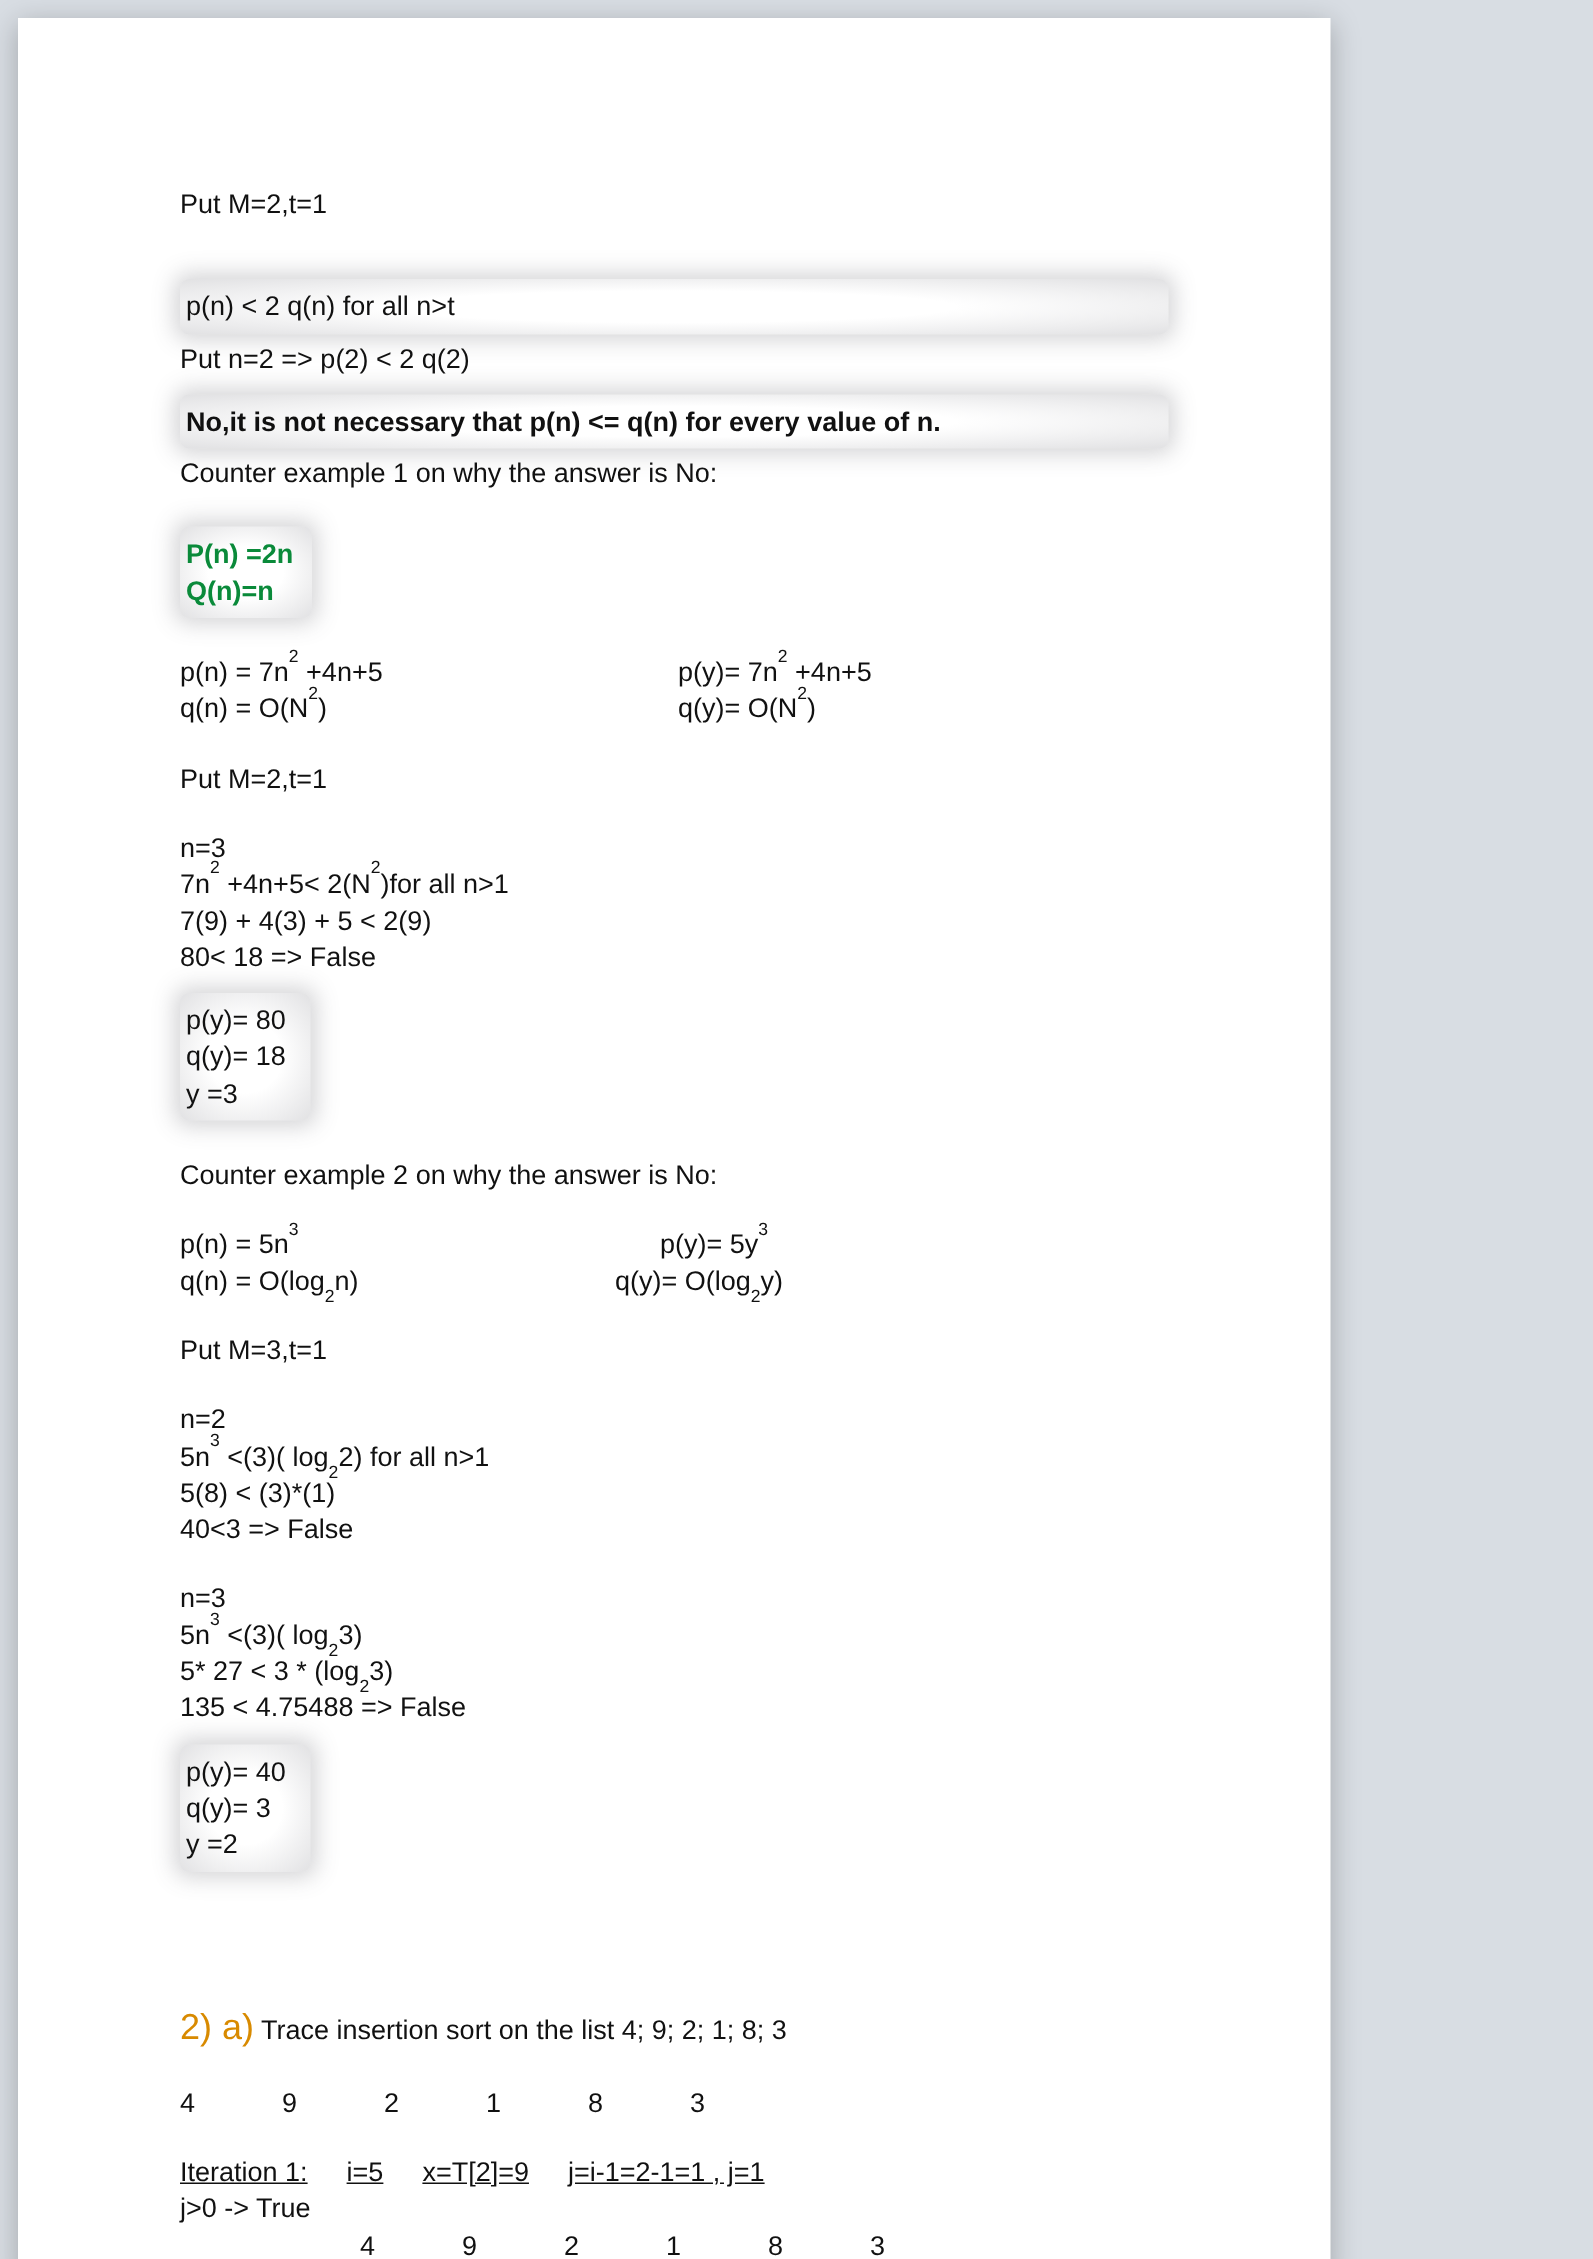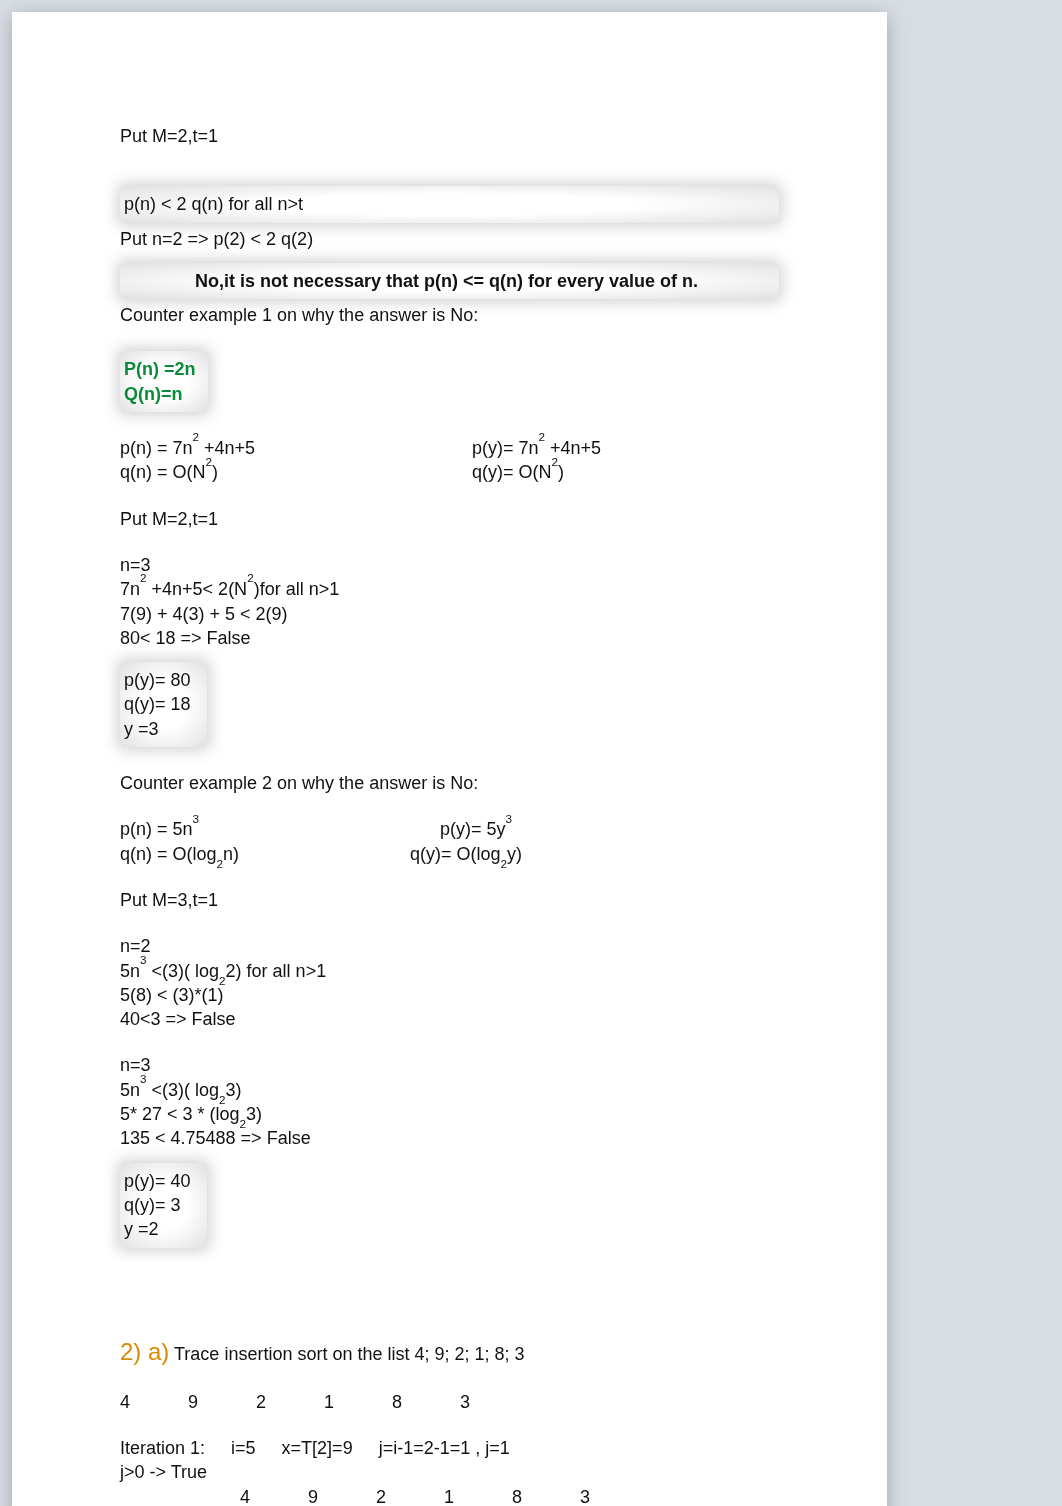--- a/index.html
+++ b/index.html
@@ -30,59 +30,60 @@
     flex-wrap: wrap;
     gap: 0;
     align-items: flex-end;
   }
   .col {
     display: flex;
     flex-direction: column;
   }
   sup { font-size: 0.65em; line-height: 0; position: relative; top: -0.5em; }
   sub { font-size: 0.65em; line-height: 0; position: relative; bottom: -0.3em; }
-  .bold { font-weight: 700; text-align: center; }
+  .bold { font-weight: 700; }
   .green {
     color: #0a8a3a;
     font-weight: 700;
   }
   .hl {
     background:
       radial-gradient(ellipse at center, rgba(90,90,100,0.0) 40%, rgba(90,90,100,0.18) 100%);
     border-radius: 6px;
     box-shadow: 0 0 14px 4px rgba(90,90,100,0.25);
     padding: 4px 8px 4px 4px;
     margin: 2px 0;
     display: inline-block;
   }
   .hl-block {
     display: block;
     padding: 6px 10px 6px 4px;
   }
   .two-col {
     display: flex;
-    gap: 92px;
+    gap: 72px;
   }
   .two-col .c1 { width: 260px; }
   .two-col .c2 { flex: 1; }
   .insert-row {
     display: flex;
     gap: 48px;
     font-size: 18px;
   }
   .insert-row .cell { width: 20px; text-align: left; }
   .q2 {
     color: #d88a00;
     font-size: 24px;
   }
   .iter-line {
     display: flex;
     gap: 26px;
     align-items: center;
     flex-wrap: wrap;
+    text-decoration: underline;
   }
   .small-gap { height: 10px; }
   .t0 { height: 2px; }
 </style>
 </head>
 <body>
 
 <div class="page">
 
   <div>Put M=2,t=1</div>

